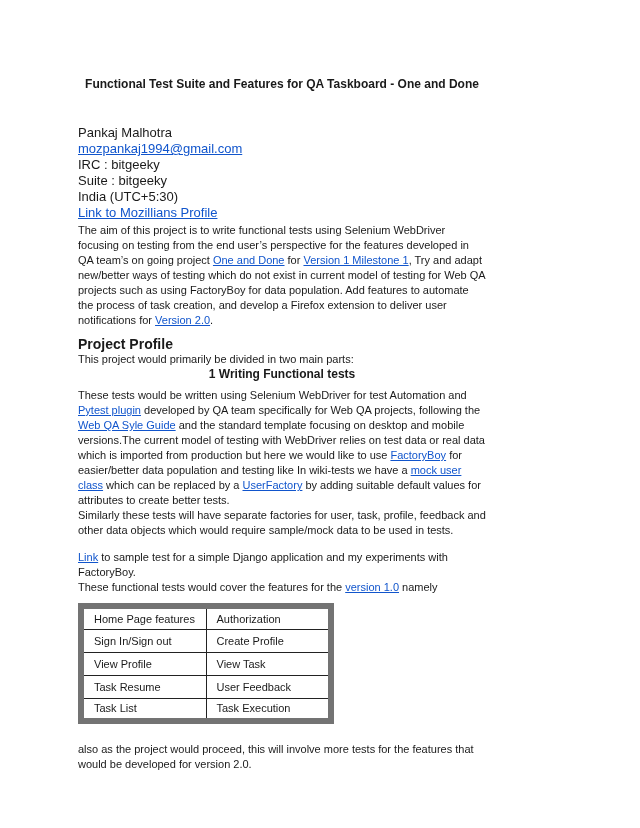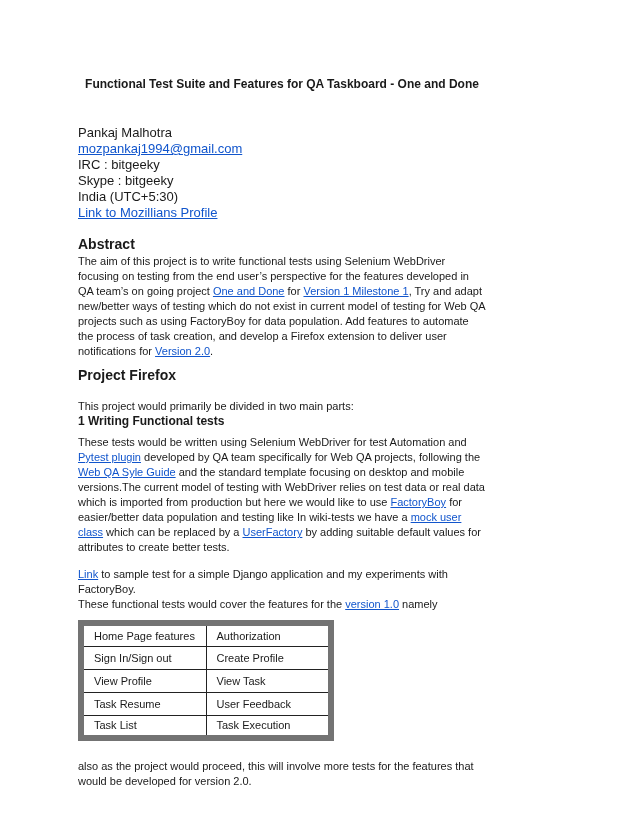--- a/index.html
+++ b/index.html
@@ -44,26 +44,27 @@
     font-weight: bold;
     line-height: 16px;
   }
   .abstract-heading { margin-top: 15px; }
   .proposal-heading { margin-top: 8px; }
   .body-text {
     font-size: 11px;
     line-height: 15px;
   }
   .abstract-para { margin-top: 2px; }
-  .proposal-intro { margin-top: 16px; }
+  .proposal-intro { margin-top: 0; }
   .h-section {
     margin: 0;
     font-size: 12px;
     font-weight: bold;
     line-height: 15px;
+    text-align: center;
   }
   .section1-para { margin-top: 6px; }
   .similarly-para { margin-top: 0; }
   .link-para { margin-top: 12px; }
   .version-para { margin-top: 0; }
   table.features {
     margin-top: 8px;
     border-collapse: collapse;
     border: 6px solid #737373;
   }
@@ -82,32 +83,32 @@
 <body>
 
 <div class="page">
 
   <h1 class="doc-title">Functional Test Suite and Features for QA Taskboard - One and Done</h1>
 
   <div class="contact-block">
     <div>Pankaj Malhotra</div>
     <div><span class="lnk">mozpankaj1994@gmail.com</span></div>
     <div>IRC : bitgeeky</div>
-    <div>Skype : bitgeeky</div>
+    <div>Suite : bitgeeky</div>
     <div>India (UTC+5:30)</div>
     <div><span class="lnk">Link to Mozillians Profile</span></div>
   </div>
 
-  <h2 class="h-large abstract-heading">Abstract</h2>
   <div class="body-text abstract-para"><span>The aim of this project is to write functional tests using Selenium WebDriver focusing on testing from the end user’s perspective for the features developed in QA team’s on going project </span><span class="lnk">One and Done</span><span> for </span><span class="lnk">Version 1 Milestone 1</span><span>, Try and adapt new/better ways of testing which do not exist in current model of testing for Web QA projects such as using FactoryBoy for data population. Add features to automate the process of task creation, and develop a Firefox extension to deliver user notifications for </span><span class="lnk">Version 2.0</span><span>.</span></div>
 
-  <h2 class="h-large proposal-heading">Project Firefox</h2>
+  <h2 class="h-large proposal-heading">Project Profile</h2>
   <div class="body-text proposal-intro">This project would primarily be divided in two main parts:</div>
   <h3 class="h-section">1 Writing Functional tests</h3>
   <div class="body-text section1-para"><span>These tests would be written using Selenium WebDriver for test Automation and </span><span class="lnk">Pytest plugin</span><span> developed by QA team specifically for Web QA projects, following the </span><span class="lnk">Web QA Syle Guide</span><span> and the standard template focusing on desktop and mobile versions.The current model of testing with WebDriver relies on test data or real data which is imported from production but here we would like to use </span><span class="lnk">FactoryBoy</span><span> for easier/better data population and testing like In wiki-tests we have a </span><span class="lnk">mock user class</span><span> which can be replaced by a </span><span class="lnk">UserFactory</span><span> by adding suitable default values for attributes to create better tests.</span></div>
+  <div class="body-text similarly-para">Similarly these tests will have separate factories for user, task, profile, feedback and other data objects which would require sample/mock data to be used in tests.</div>
 
   <div class="body-text link-para"><span class="lnk">Link</span><span> to sample test for a simple Django application and my experiments with FactoryBoy.</span></div>
 
   <div class="body-text version-para"><span>These functional tests would cover the features for the </span><span class="lnk">version 1.0</span><span> namely</span></div>
 
   <table class="features">
     <tbody>
       <tr>
         <td>Home Page features</td>
         <td>Authorization</td>

